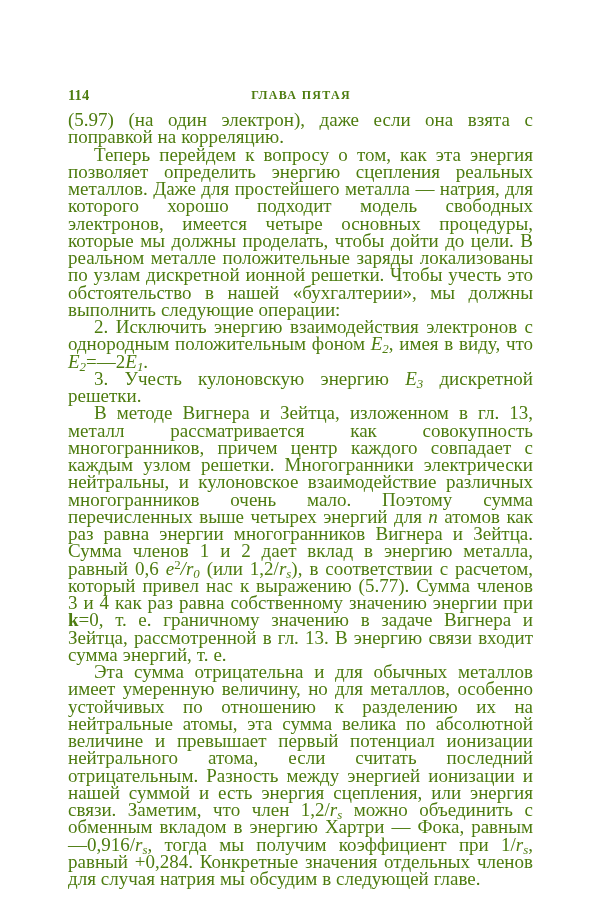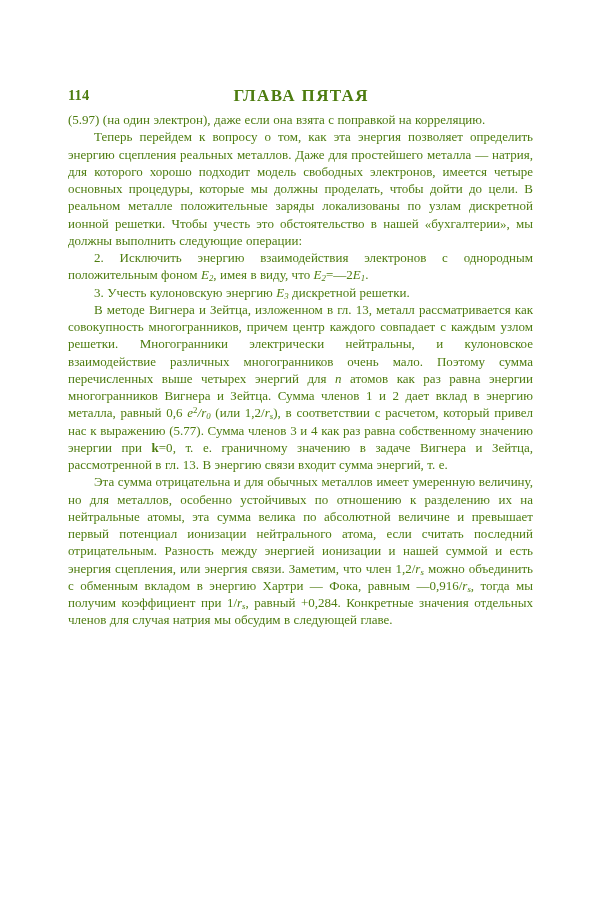--- a/index.html
+++ b/index.html
@@ -37,30 +37,30 @@
     font-weight: bold;
     letter-spacing: 0.1px;
     line-height: 18px;
   }
   .chapter-title {
     position: absolute;
     left: 0;
     right: 0;
     top: 1px;
     text-align: center;
-    font-size: 17px;
+    font-size: 12px;
     font-weight: bold;
     letter-spacing: 1.35px;
     line-height: 17px;
     text-indent: 1.35px;
   }
   
   p {
     margin: 0;
-    font-size: 13px;
+    font-size: 19px;
     line-height: 17.25px;
     text-align: justify;
     text-justify: inter-word;
     hyphens: manual;
     word-spacing: 0.2px;
   }
   p.indent { text-indent: 26px; }
   p.noindent { text-indent: 0; }
   p.last-line-full { text-align-last: left; }
 

